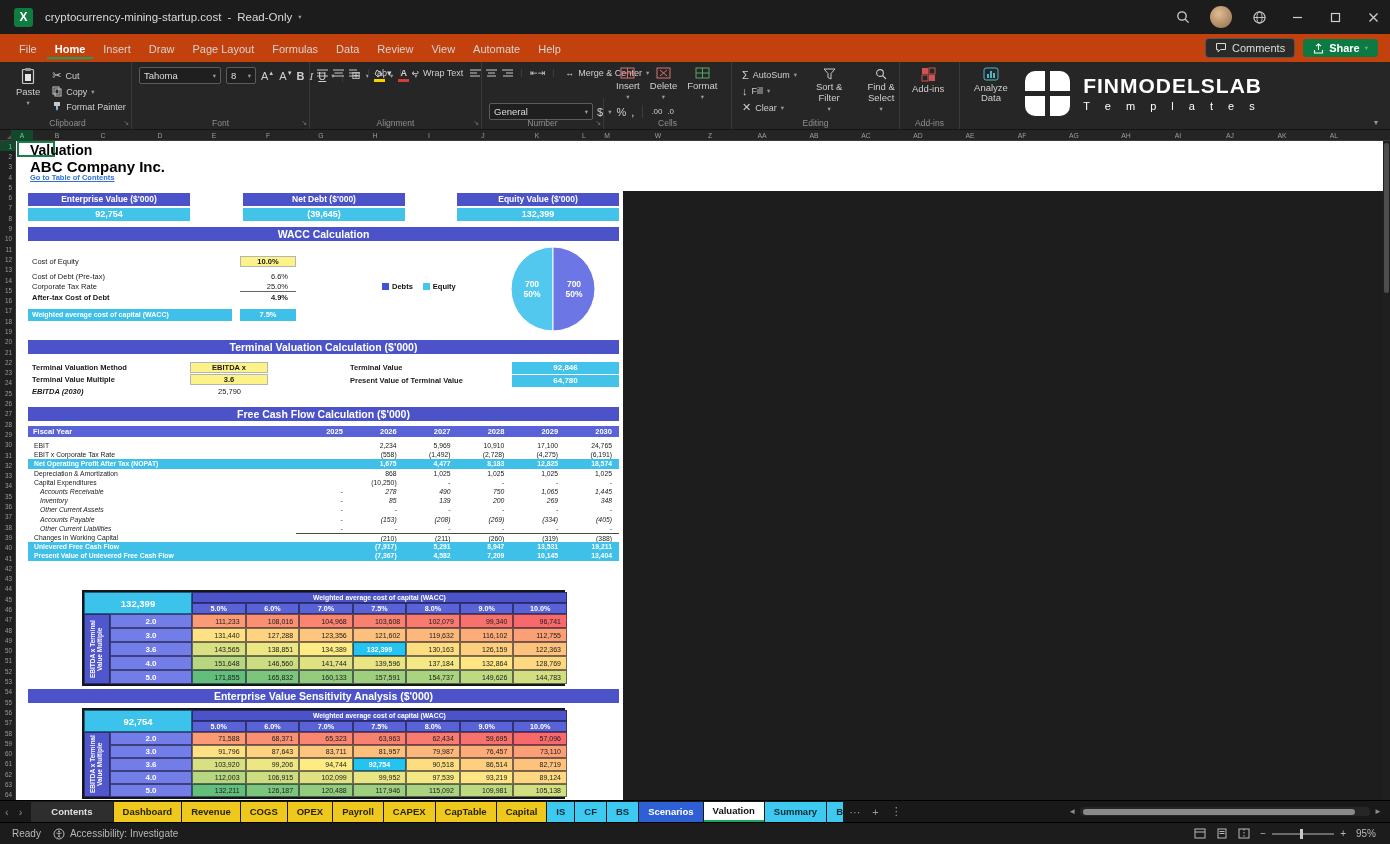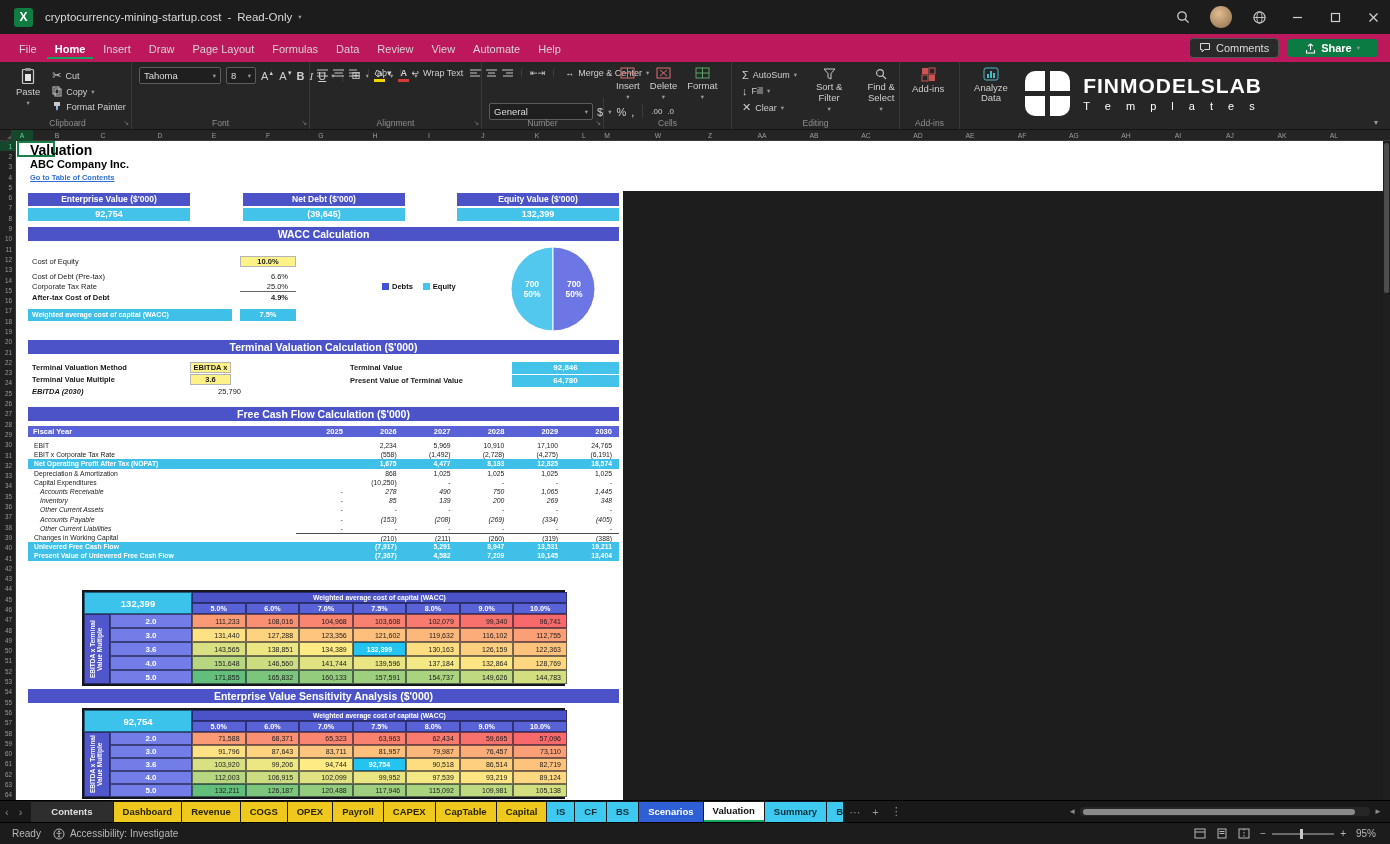--- a/index.html
+++ b/index.html
@@ -9,26 +9,26 @@
   
   .titlebar{position:absolute;left:0;top:0;right:0;height:34px;background:#1c1c1c;display:flex;align-items:center;color:#d8d8d8;}
   .xlicon{width:19px;height:19px;margin-left:14px;border-radius:3px;background:#107c41;display:flex;align-items:center;justify-content:center;color:#fff;font-size:12px;font-weight:bold;}
   .tb-title{margin-left:12px;font-size:11.5px;color:#dadada;display:flex;gap:6px;align-items:center;}
   .tb-right{margin-left:auto;display:flex;align-items:center;gap:4px;}
   .tb-btn{width:34px;height:34px;display:flex;align-items:center;justify-content:center;color:#cfcfcf;}
   .avatar{width:22px;height:22px;border-radius:50%;background:radial-gradient(circle at 40% 35%,#e0bd92,#8f6b4a);margin:0 6px;}
   .chev{font-size:6.5px;color:#9a9a9a;}
 
   
-  .menubar{position:absolute;left:0;top:34px;right:0;height:28px;background:#be185d;display:flex;align-items:center;padding-left:10px;}
+  .menubar{position:absolute;left:0;top:34px;right:0;height:28px;background:#c2410c;display:flex;align-items:center;padding-left:10px;}
   .menu-item{font-size:11px;color:#d4d4d4;padding:5px 8px 4px;margin:0 1px;}
   .menu-item.active{color:#fff;font-weight:bold;border-bottom:2px solid #18a05e;padding-bottom:2px;}
   .mb-right{margin-left:auto;display:flex;align-items:center;gap:8px;margin-right:12px;}
   .comments-btn{display:flex;align-items:center;gap:5px;border:1px solid #555;border-radius:4px;padding:3px 9px;font-size:11px;color:#ddd;background:#2a2a2a;}
-  .share-btn{display:flex;align-items:center;gap:5px;border-radius:4px;padding:3px 18px;font-size:11px;color:#fff;background:#0c7a43;font-weight:bold;text-align:center;}
+  .share-btn{display:flex;align-items:center;gap:5px;border-radius:4px;padding:3px 10px;font-size:11px;color:#fff;background:#0c7a43;font-weight:bold;text-align:center;}
 
   
   .ribbon{position:absolute;left:0;top:62px;right:0;height:68px;background:#262626;border-bottom:1px solid #141414;display:flex;align-items:stretch;padding-left:4px;}
   .rgroup{position:relative;border-right:1px solid #3a3a3a;padding:4px 7px 14px;display:flex;align-items:flex-start;}
   .rlabel{position:absolute;bottom:1px;left:0;right:0;text-align:center;font-size:8.5px;color:#8f8f8f;}
   .launcher{position:absolute;right:2px;bottom:2px;font-size:7px;color:#777;}
   .bigbtn{display:flex;flex-direction:column;align-items:center;justify-content:center;gap:2px;font-size:9.5px;color:#cfcfcf;padding:1px 5px;text-align:center;line-height:1.1;}
   .sbtn{display:flex;align-items:center;gap:4px;font-size:9px;color:#cfcfcf;padding:1px 3px;white-space:nowrap;}
   .smallcol{display:flex;flex-direction:column;gap:2px;margin-left:4px;margin-top:2px;}
   .rrows{display:flex;flex-direction:row;gap:4px;margin-top:1px;}
@@ -57,29 +57,29 @@
   .rownum.sel{background:#14472c;color:#5fd498;}
   .vscroll{position:absolute;right:0;top:141px;width:7px;height:659px;background:#1f1f1f;}
   .vscroll .thumb{position:absolute;left:1px;right:1px;top:2px;height:150px;background:#4d4d4d;border-radius:3px;}
 
   
   .canvas{position:absolute;left:16px;top:141px;width:1374px;height:659px;background:#1d1d1d;overflow:hidden;}
   .band-top{position:absolute;left:0;top:0;width:1374px;height:50px;background:#ffffff;}
   .band-main{position:absolute;left:0;top:50px;width:607px;height:609px;background:#ffffff;}
   .sel-box{position:absolute;left:1px;top:0;width:38px;height:16px;border:2px solid #1a7f48;}
   .sheet-title{position:absolute;left:14px;top:1px;font-size:14px;font-weight:bold;color:#000;}
-  .sheet-company{position:absolute;left:14px;top:17px;font-size:11px;font-weight:bold;color:#000;}
+  .sheet-company{position:absolute;left:14px;top:17px;font-size:15px;font-weight:bold;color:#000;}
   .toc-link{position:absolute;left:14px;top:32px;font-size:7.5px;font-weight:bold;color:#2f6fd6;text-decoration:underline;}
   .banner{position:absolute;background:#4c53c9;color:#fff;font-weight:bold;text-align:center;}
   .banner.sm{font-size:8.5px;height:13px;line-height:13px;}
   .banner.lg{left:12px;width:591px;font-size:10.5px;height:14px;line-height:14px;}
   .cyanbar{position:absolute;background:#43c2ea;color:#fff;font-weight:bold;text-align:center;font-size:9px;height:13px;line-height:13px;}
   .lbl{position:absolute;font-size:7.5px;color:#1a1a1a;white-space:nowrap;}
   .lbl.b{font-weight:bold;}
-  .ycell{position:absolute;left:174px;width:41px;height:11px;background:#fcf288;border:1px solid #b5b5b5;text-align:center;font-size:7.5px;font-weight:bold;line-height:9px;color:#1a1a1a;}
+  .ycell{position:absolute;left:174px;width:78px;height:11px;background:#fcf288;border:1px solid #b5b5b5;text-align:center;font-size:7.5px;font-weight:bold;line-height:9px;color:#1a1a1a;}
   .pval{position:absolute;left:174px;width:57px;text-align:right;font-size:7.5px;color:#1a1a1a;padding-right:6px;}
   .waccbar{position:absolute;left:12px;top:168px;width:204px;height:12px;background:#3fc0e9;color:#fff;font-weight:bold;font-size:7px;line-height:12px;padding-left:4px;}
   .wacccell{position:absolute;left:224px;top:168px;width:56px;height:12px;background:#3fc0e9;color:#fff;font-weight:bold;font-size:7.5px;line-height:12px;text-align:center;}
   .pcell{position:absolute;left:224px;width:56px;text-align:right;font-size:7.5px;color:#1a1a1a;padding-right:8px;}
   .legend{position:absolute;left:366px;top:141px;display:flex;gap:10px;align-items:center;}
   .legend .li{display:flex;align-items:center;gap:3px;font-size:7.5px;font-weight:bold;color:#111;}
   .legend .sq{width:7px;height:7px;}
   .tcyan{position:absolute;left:496px;width:107px;height:12px;background:#43c2ea;color:#fff;font-weight:bold;font-size:8px;line-height:12px;text-align:center;}
   .fiscalbar{position:absolute;left:12px;top:285px;width:591px;height:11px;background:#5a62d8;color:#fff;}
   .fiscalbar .fl{position:absolute;left:5px;font-size:7.5px;font-weight:bold;line-height:11px;}

